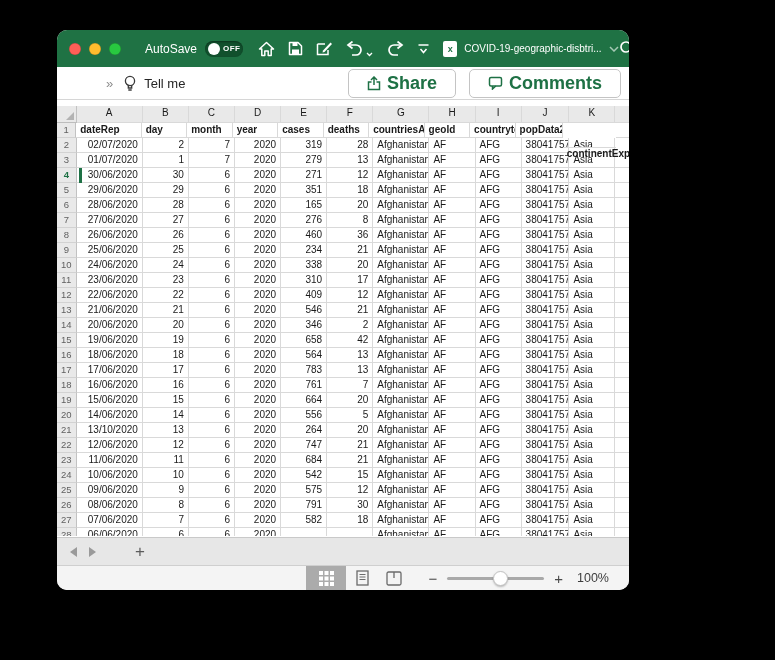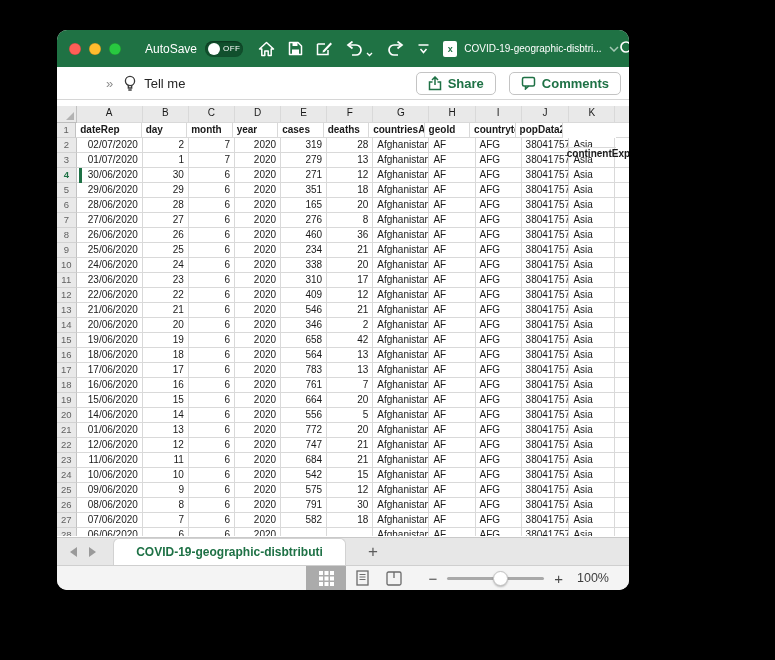--- a/index.html
+++ b/index.html
@@ -11,36 +11,36 @@
     display:flex; flex-direction:column;
   }
   
   .titlebar{ height:37px; flex:0 0 37px; background:#1f7244; display:flex; align-items:center; padding:0 14px 0 12px; }
   .lights{ display:flex; gap:8px; align-items:center; }
   .light{ width:12px; height:12px; border-radius:50%; box-shadow:inset 0 0 0 .5px rgba(0,0,0,.25); }
   .light.red{ background:#ff5f57; } .light.yellow{ background:#febc2e; } .light.green{ background:#28c840; }
   .autosave{ margin-left:24px; color:#fff; font-size:12px; }
   .toggle{ margin-left:8px; width:43px; height:16px; border-radius:9px; background:#11502d; display:flex; align-items:center; padding:0 3px; gap:3px; box-shadow:inset 0 1px 2px rgba(0,0,0,.35); }
   .knob{ width:12px; height:12px; border-radius:50%; background:#fff; }
-  .toggle .off{ color:#fff; font-size:8px; font-weight:400; letter-spacing:.4px; }
+  .toggle .off{ color:#fff; font-size:8px; font-weight:700; letter-spacing:.4px; }
   .tb-icons{ display:flex; align-items:center; gap:13px; margin-left:15px; }
   .tb-icons svg, .tb-right svg{ display:block; }
   .undo-group{ display:flex; align-items:flex-end; gap:2px; }
   .doc-group{ display:flex; align-items:center; gap:7px; margin-left:13px; }
   .docicon{ width:14px; height:16px; background:#fff; border-radius:2px; display:flex; align-items:center; justify-content:center; color:#1f7244; font-size:9px; font-weight:700; }
   .doctitle{ color:#fff; font-size:10px; white-space:nowrap; }
   .tb-right{ margin-left:auto; display:flex; align-items:center; gap:15px; }
   
   .ribbon{ height:33px; flex:0 0 33px; background:#fff; border-bottom:1px solid #d6d6d6; display:flex; align-items:center; padding:0 8px 0 28px; font-size:13px; color:#262626; }
   .ribbon-tabs{ display:flex; gap:27px; }
   .ribbon-tabs span{ cursor:default; }
   .more{ color:#8c8c8c; margin-left:21px; font-size:13px; letter-spacing:-1px; }
   .bulb{ margin-left:11px; display:flex; }
   .tellme{ margin-left:7px; }
-  .rbtn{ display:flex; align-items:center; gap:6px; border:1px solid #c4c4c4; border-radius:5px; padding:3px 11px; color:#1e7145; font-size:13px; font-weight:600; background:#fff; }
+  .rbtn{ display:flex; align-items:center; gap:6px; border:1px solid #c4c4c4; border-radius:5px; padding:3px 18px; color:#1e7145; font-size:18px; font-weight:600; background:#fff; }
   .rbtn.share{ margin-left:auto; }
   .rbtn.comments{ margin-left:13px; }
   
   .sheet{ flex:1 1 auto; background:#fff; padding-top:6px; overflow:hidden; position:relative; }
   .colheads{ display:flex; height:17px; }
   .corner{ width:23px; height:17px; background:#e9e9e9; border-right:1px solid #c2c2c2; border-bottom:1px solid #bdbdbd; position:relative; }
   .corner::after{ content:''; position:absolute; right:2px; bottom:2px; border-left:8px solid transparent; border-bottom:8px solid #b3b3b3; }
   .colhead{ background:#e9e9e9; border-right:1px solid #cfcfcf; border-bottom:1px solid #bdbdbd; color:#5f5f5f; text-align:center; font-size:10px; line-height:16px; padding:0; overflow:hidden; }
   .grid-row{ display:flex; height:15px; position:relative; }
   .cell{ border-right:1px solid #d9d9d9; border-bottom:1px solid #d9d9d9; padding:0 4px; font-size:10px; line-height:14px; color:#1a1a1a; white-space:nowrap; overflow:hidden; }
@@ -494,25 +494,25 @@
           <div class="cell w5 r">5</div>
           <div class="cell w6 l">Afghanistan</div>
           <div class="cell w7 l">AF</div>
           <div class="cell w8 l">AFG</div>
           <div class="cell w9 r">38041757</div>
           <div class="cell w10 l">Asia</div>
           <div class="cell w11"></div>
         </div>
         <div class="grid-row">
           <div class="cell gutter">21</div>
-          <div class="cell w0 r">01/06/2020</div>
+          <div class="cell w0 r">13/10/2020</div>
           <div class="cell w1 r">13</div>
           <div class="cell w2 r">6</div>
           <div class="cell w3 r">2020</div>
-          <div class="cell w4 r">772</div>
+          <div class="cell w4 r">264</div>
           <div class="cell w5 r">20</div>
           <div class="cell w6 l">Afghanistan</div>
           <div class="cell w7 l">AF</div>
           <div class="cell w8 l">AFG</div>
           <div class="cell w9 r">38041757</div>
           <div class="cell w10 l">Asia</div>
           <div class="cell w11"></div>
         </div>
         <div class="grid-row">
           <div class="cell gutter">22</div>
@@ -620,21 +620,20 @@
           <div class="cell w11"></div>
         </div>
       </div>
   </div>
 
   <div class="tabbar">
     <div class="navarrows">
       <span class="arr left"></span>
       <span class="arr right"></span>
     </div>
-    <div class="sheettab">COVID-19-geographic-disbtributi</div>
     <span class="addtab">+</span>
   </div>
 
   <div class="statusbar">
     <div class="viewbtns">
       <div class="vbtn active">
         <svg width="15" height="15" viewBox="0 0 15 15">
             <g fill="#fff">
               <rect x="0" y="0" width="4" height="4"></rect>
               <rect x="5.5" y="0" width="4" height="4"></rect>

